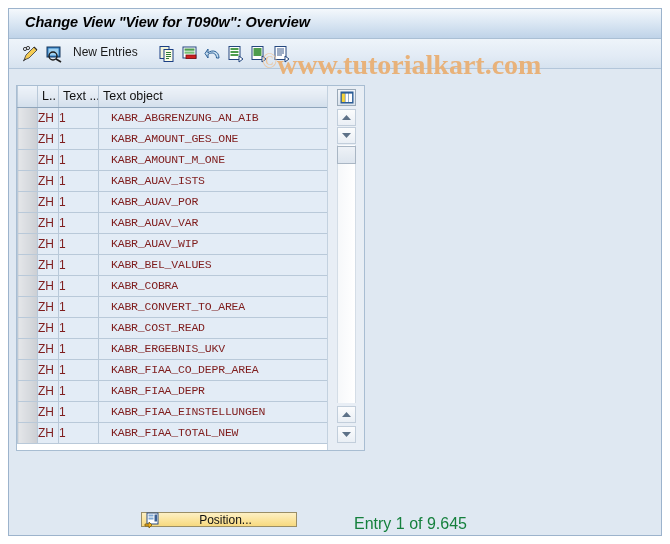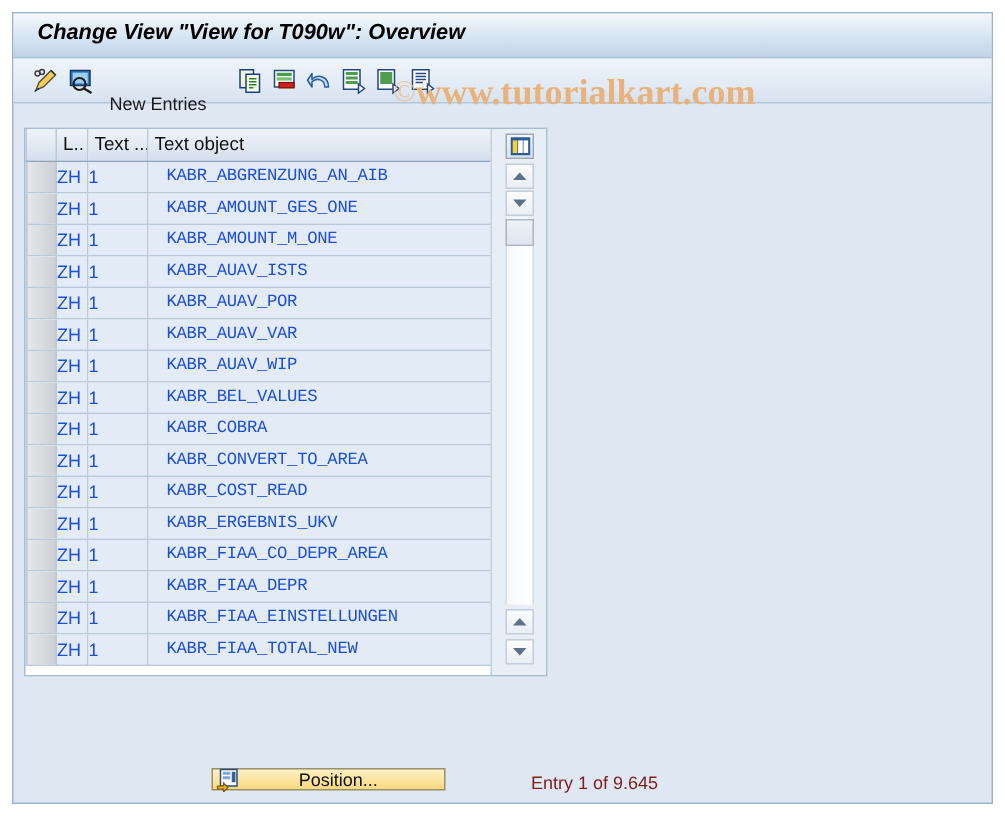--- a/index.html
+++ b/index.html
@@ -57,33 +57,33 @@
   .tb-item {
     position: absolute;
     top: 4px;
     height: 22px;
     display: flex;
     align-items: center;
     justify-content: center;
   }
   .tb-label {
     position: absolute;
-    top: 23px;
+    top: 6px;
     font-size: 12px;
     color: #1a1a1a;
     white-space: nowrap;
   }
   .tb-icon { width: 18px; height: 18px; display:block; }
 
   
   .watermark {
     position: absolute;
     left: 268px; top: 40px;
     font-family: "Liberation Serif", serif;
-    font-size: 24px;
+    font-size: 28px;
     font-weight: bold;
     color: #e8b27a;
     white-space: nowrap;
     pointer-events: none;
     z-index: 40;
   }
   .wm-c {
     position: absolute;
     left: 253px; top: 41px;
     font-family: "Liberation Serif", serif;
@@ -132,21 +132,21 @@
 
   thead .col-sel { background: linear-gradient(to bottom,#e8edf3,#cfd8e2); }
 
   td.sel-cell {
     background: linear-gradient(to right, #e4e6e9 0%, #d6d9dd 60%, #cbced3 100%);
     border-right: 1px solid #9fadbb;
   }
   td.cell {
     background: #e3ecf6;
     font-family: "Liberation Sans", sans-serif;
-    color: #1d4ed8;
+    color: #7f1d1d;
     padding-left: 3px;
   }
   td.cell.mono {
     font-family: "Liberation Mono", monospace;
     font-size: 11.5px;
     padding-left: 12px;
     letter-spacing: -0.2px;
   }
   th .hpad { padding-left: 4px; display:block; }
 
@@ -217,22 +217,22 @@
   .position-btn .pb-label {
     flex: 1 1 auto;
     text-align: center;
     font-size: 12px;
     color: #111;
     padding-right: 6px;
   }
   .entry-status {
     position: absolute;
     left: 345px; top: 506px;
-    font-size: 12px;
-    color: #7f1d1d;
+    font-size: 16px;
+    color: #15803d;
     white-space: nowrap;
   }
 </style>
 </head>
 <body>
 
 <div id="root">
   <div class="window">
 
     <div class="titlebar">

